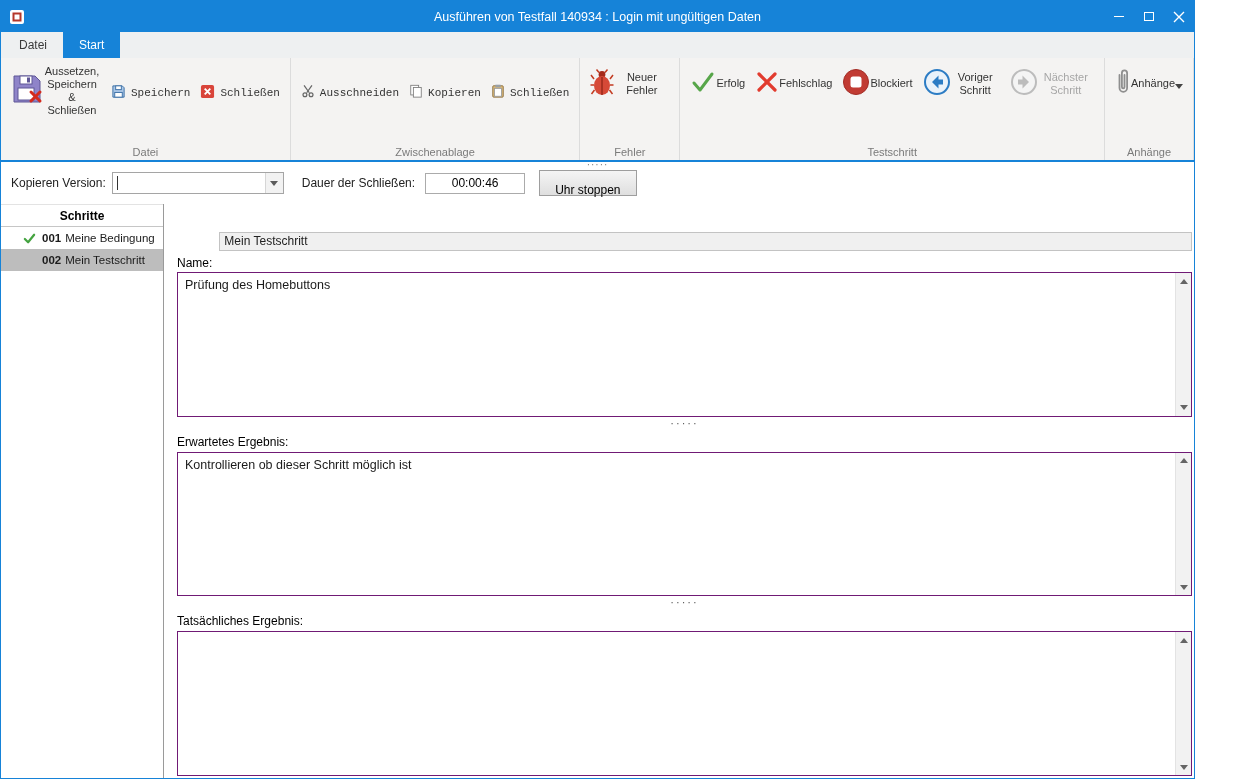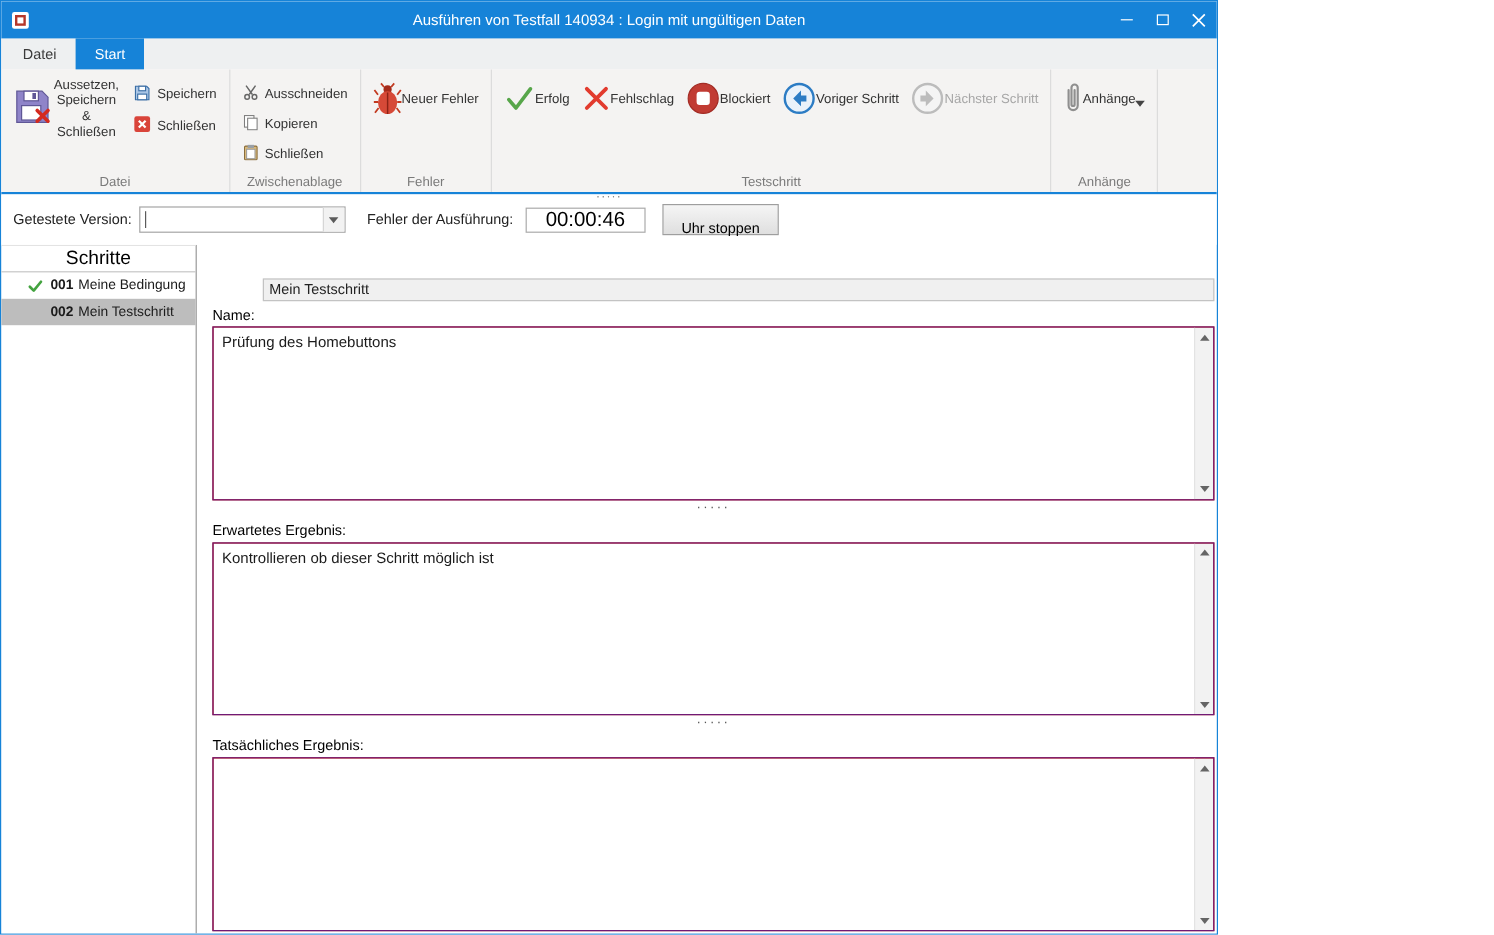--- a/index.html
+++ b/index.html
@@ -1,19 +1,19 @@
 <!DOCTYPE html>
 <html><head>
 <meta charset="utf-8">
 <style>
   * { box-sizing: border-box; margin: 0; padding: 0; }
   html,body { background:#fff; }
   body { font-family: "Liberation Sans", sans-serif; }
 
-  .window { width:1015px; height:779px; border:1px solid #1683d8; background:#fff;
+  .window { width:1195px; height:779px; border:1px solid #1683d8; background:#fff;
             display:flex; flex-direction:column; overflow:hidden; }
 
   
   .titlebar { height:31px; flex:0 0 31px; background:#1683d8; color:#fff;
               display:flex; align-items:center; position:relative; }
   .app-icon { width:16px; height:16px; margin-left:8px; z-index:2; }
   .title { position:absolute; left:0; right:0; text-align:center; font-size:12.5px; }
   .win-controls { margin-left:auto; display:flex; height:100%; z-index:2; }
   .win-btn { width:30px; height:100%; display:flex; align-items:center; justify-content:center;
              background:transparent; border:none; }
@@ -33,50 +33,50 @@
             padding:2px 5px 16px; border-right:1px solid #dcdcdc; }
   .rgroup-label { position:absolute; bottom:2px; left:0; right:0; text-align:center;
                   font-size:11px; color:#7a7a7a; }
   button { font-family:inherit; }
   .rbtn-large { display:flex; flex-direction:row; align-items:center;
                 padding:5px 5px 2px; background:transparent; border:none;
                 font-size:11px; color:#333; text-align:center; line-height:1.18; }
   .rbtn-large .ricon { height:34px; display:flex; align-items:center; justify-content:center; margin-bottom:3px; }
   .rbtn-large.big { width:100px; }
   .rbtn-large.disabled { color:#a6a6a6; }
-  .stack { display:flex; flex-direction:column; align-items:flex-start; margin-top:6px; }
+  .stack { display:flex; align-items:flex-start; margin-top:20px;font-family:Liberation Mono, monospace; }
   .rbtn-small { display:flex; align-items:center; gap:5px; font-size:11px; color:#333;
                 padding:4px 5px; background:transparent; border:none; }
   .dropdown-caret { width:0; height:0; border-left:4px solid transparent; border-right:4px solid transparent;
                     border-top:5px solid #444; margin-top:5px; }
 
   
   .toolbar-row { height:42px; flex:0 0 42px; background:#fff; display:flex; align-items:center;
                  padding:0 10px; position:relative; }
   .handle-dots-top { position:absolute; top:-1px; left:50%; transform:translateX(-50%);
                      font-size:10px; line-height:8px; color:#808080; letter-spacing:1px; }
   .tlabel { font-size:12px; color:#222; margin-right:6px; }
   .tlabel.dur { margin-left:18px; }
   .combo { width:172px; height:22px; border:1px solid #a5a5a5; display:flex; align-items:center; background:#fff; }
   .text-caret { width:1px; height:14px; background:#333; margin-left:4px; flex:0 0 1px; }
   .combo-text { flex:1; min-width:0; border:none; outline:none; padding:2px 3px; font-size:12px; font-family:inherit; }
   .combo-btn { width:18px; height:100%; background:#f2f2f2; border-left:1px solid #d6d6d6;
                display:flex; align-items:center; justify-content:center; }
   .caret-down { width:0; height:0; border-left:4px solid transparent; border-right:4px solid transparent;
                 border-top:5px solid #5b5b5b; }
   .duration-input { width:100px; height:21px; border:1px solid #ababab; text-align:center;
-                    font-size:17px; font-family:inherit; margin-left:4px; }
+                    font-size:12px; font-family:inherit; margin-left:4px; }
   .stop-btn { height:23px; padding:12px 15px; margin-left:14px; font-size:12px;
               background:linear-gradient(#f5f5f5,#dfdfdf); border:1px solid #9e9e9e; }
 
   
   .main { flex:1; display:flex; min-height:0; }
   .sidebar { width:163px; flex:0 0 163px; border-right:1px solid #9a9a9a;
              display:flex; flex-direction:column; }
-  .sidebar-header { height:23px; flex:0 0 23px; font-weight:normal; font-size:16px;
+  .sidebar-header { height:23px; flex:0 0 23px; font-weight:bold; font-size:12px;
                     display:flex; align-items:center; justify-content:center;
                     border-top:1px solid #e3e3e3; border-bottom:1px solid #c6c6c6;text-align:center; }
   .side-item { height:22px; flex:0 0 22px; display:flex; align-items:center;
                font-size:11.5px; padding-left:19px; gap:4px; color:#1b1b1b; }
   .side-item.selected { background:#bdbdbd; }
   .check-col { width:18px; flex:0 0 18px; display:flex; justify-content:center; }
   .side-num { font-weight:bold; }
   .gap { width:13px; flex:0 0 13px; }
 
   .content { flex:1; min-width:0; display:flex; flex-direction:column; padding:0 2px 2px 0; }
@@ -280,29 +280,29 @@
         <span>Anhänge</span>
         <span class="dropdown-caret"></span>
       </button>
       <div class="rgroup-label">Anhänge</div>
     </div>
 
   </div>
 
   <div class="toolbar-row">
     <span class="handle-dots-top">·····</span>
-    <label class="tlabel">Getestete Version:</label>
+    <label class="tlabel">Kopieren Version:</label>
     <div class="combo">
       <span class="text-caret"></span>
       <input class="combo-text" value="" style="">
       <span class="combo-btn">
           <span class="caret-down"></span>
         </span>
     </div>
-    <label class="tlabel dur">Fehler der Ausführung:</label>
+    <label class="tlabel dur">Dauer der Schließen:</label>
     <input class="duration-input" value="00:00:46" style="">
     <button class="stop-btn">Uhr stoppen</button>
   </div>
 
   <div class="main">
 
     <div class="sidebar">
       <div class="sidebar-header">Schritte</div>
       <div class="side-item">
         <span class="check-col">

